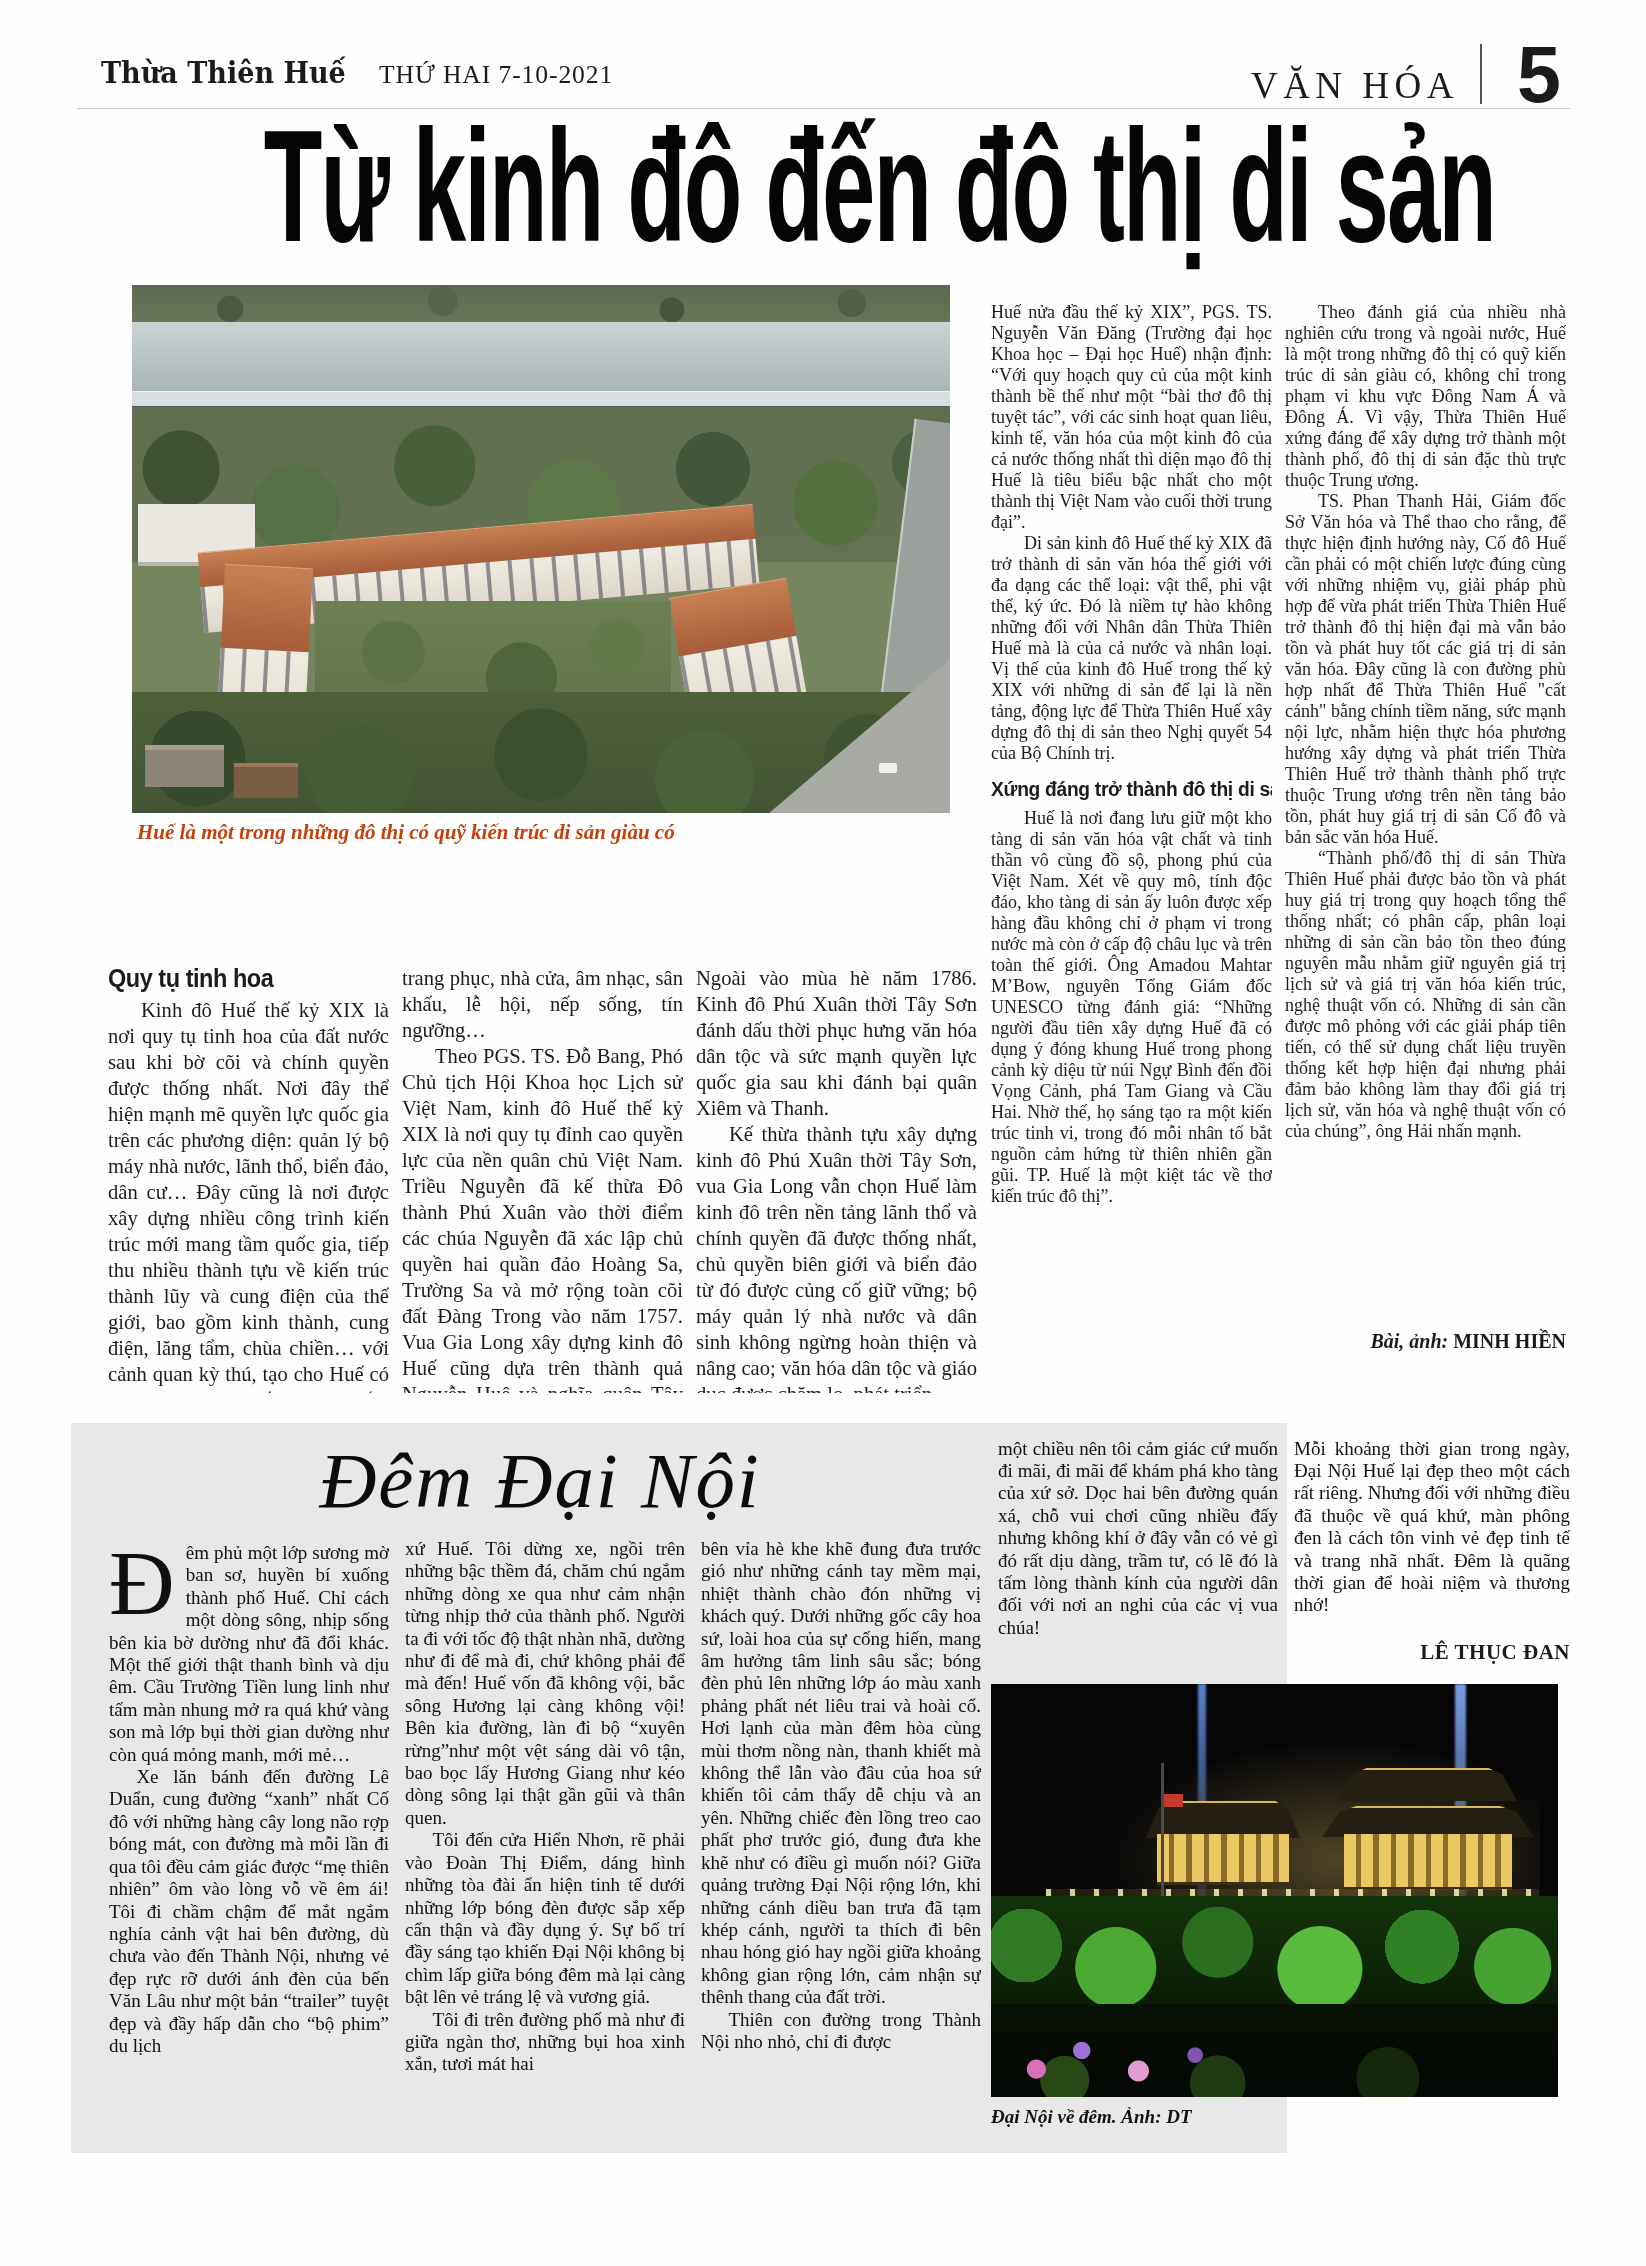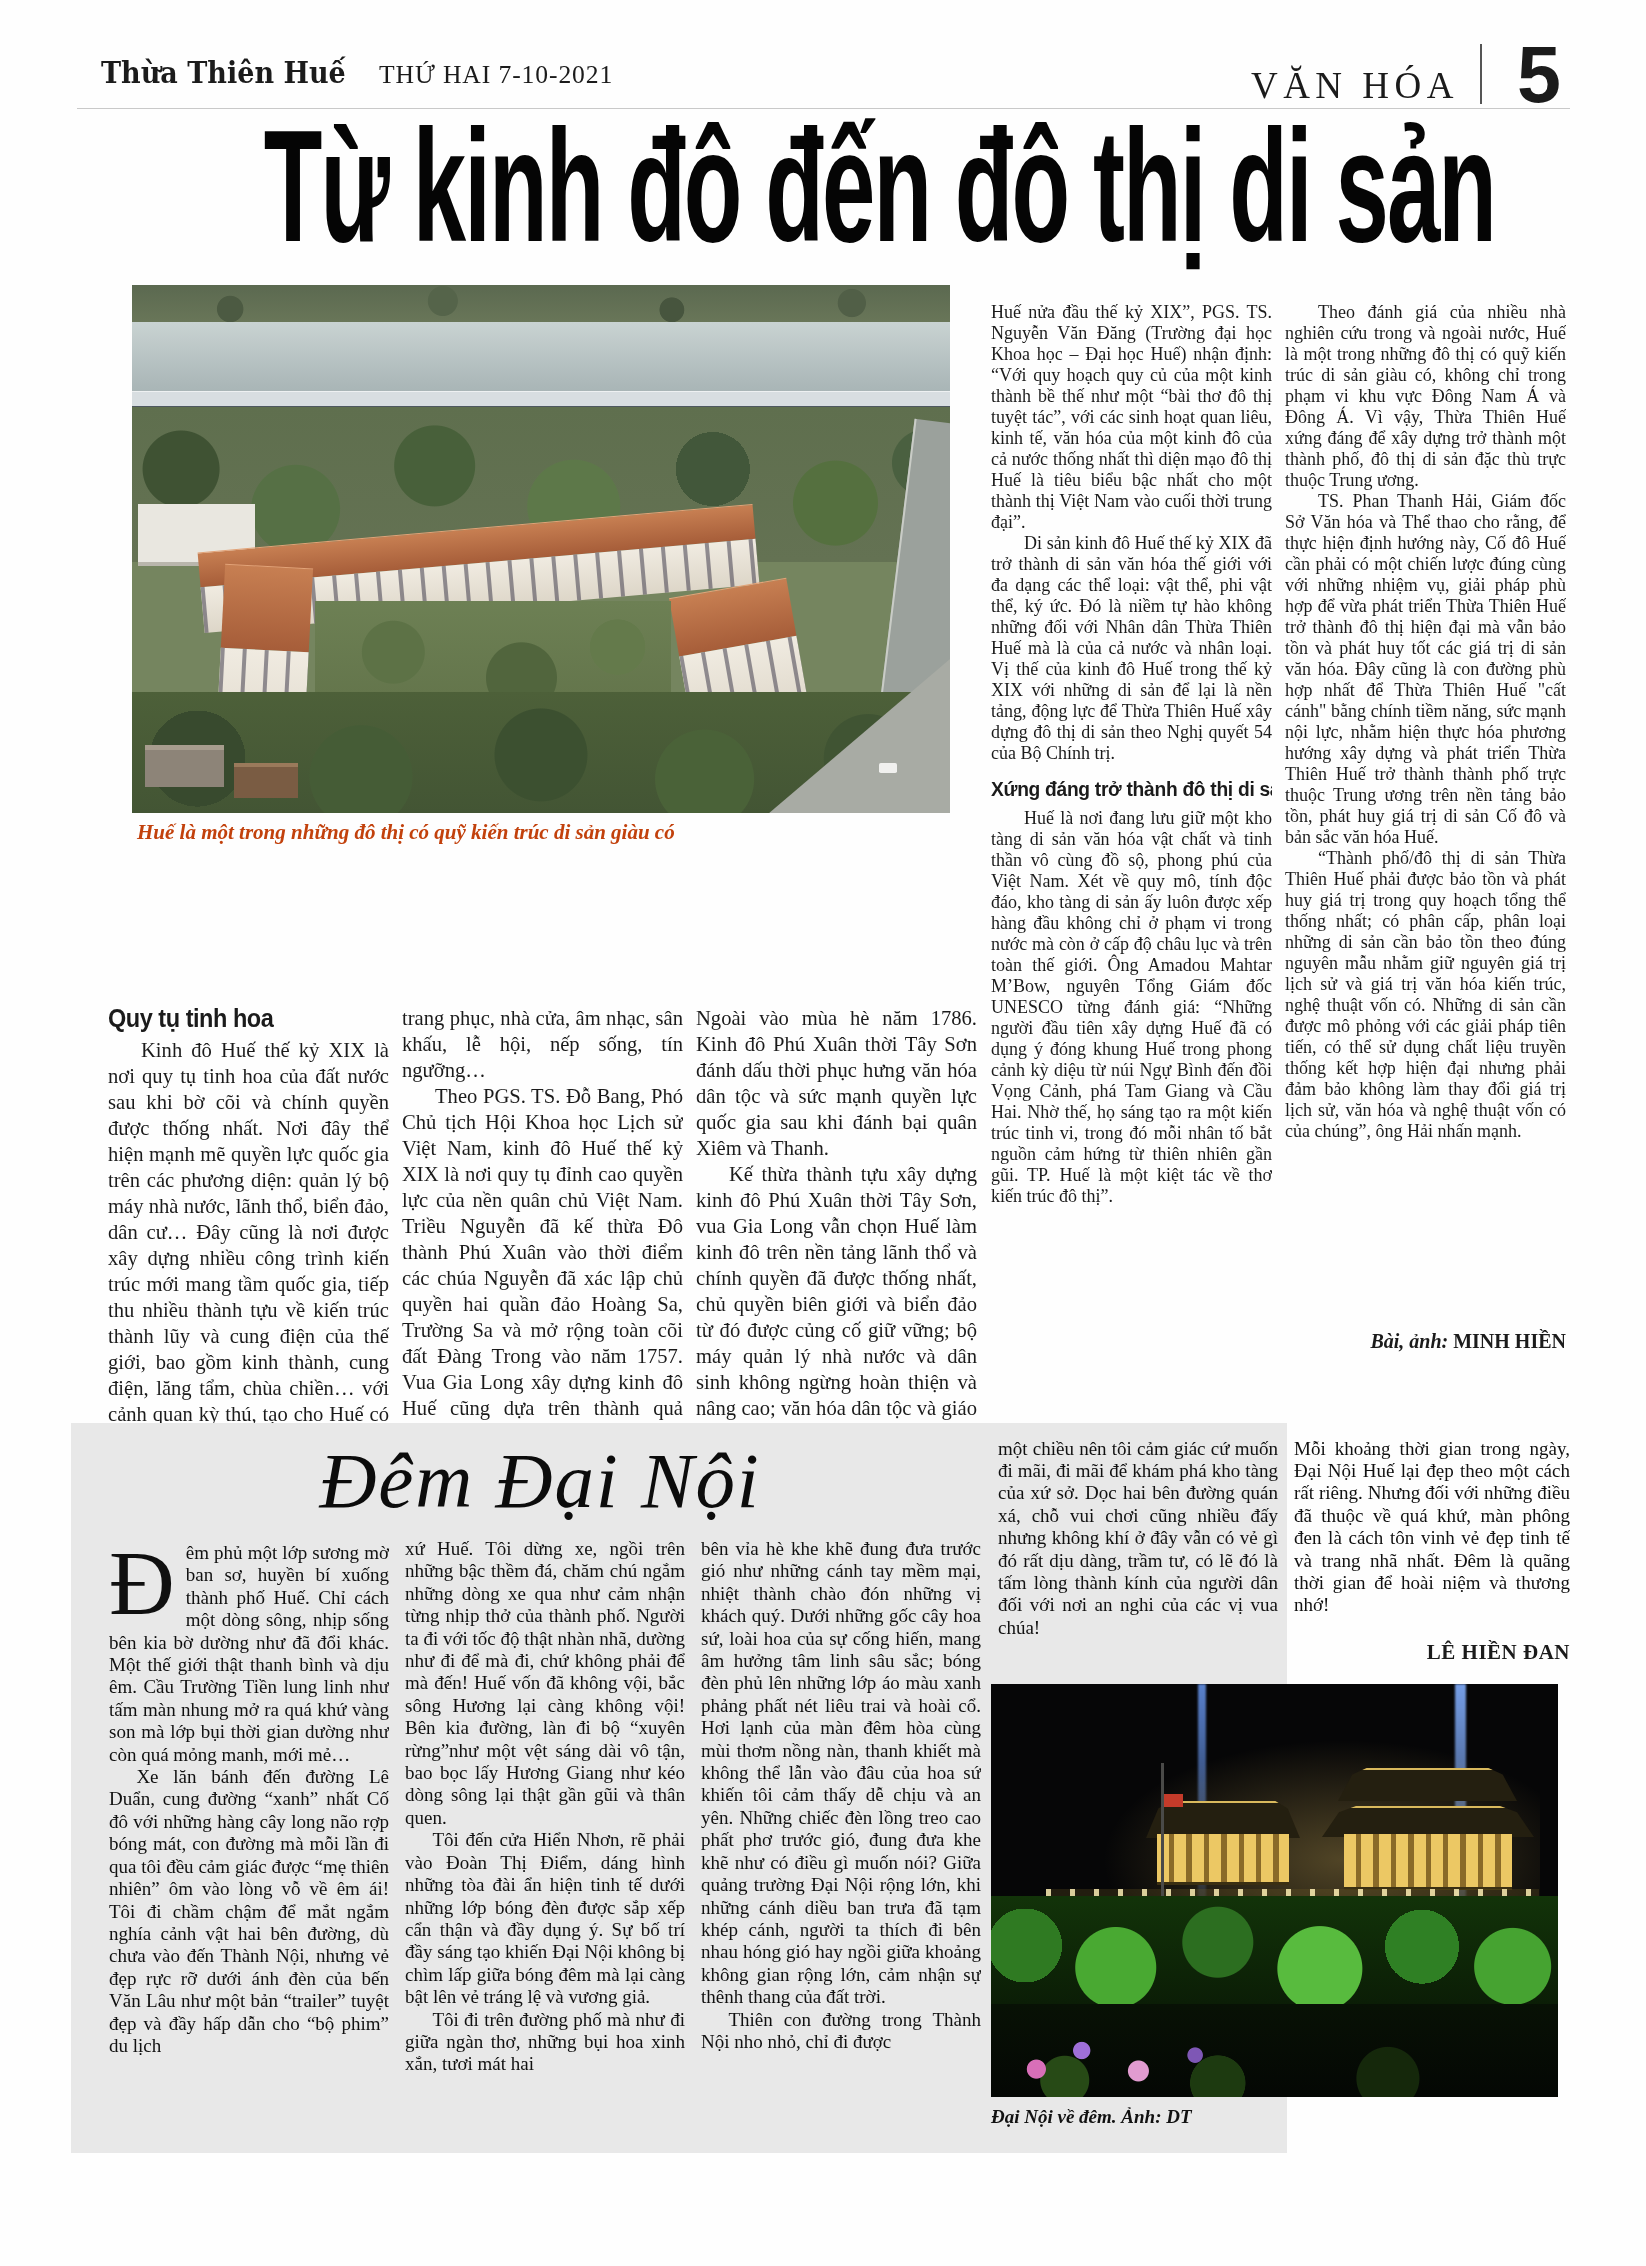--- a/index.html
+++ b/index.html
@@ -83,21 +83,21 @@
             font-style:italic;color:#c2410c;}
 
   
   .lead{position:absolute;left:134px;top:860px;width:820px;font-size:25px;line-height:32px;
         font-weight:bold;text-align:justify;color:#141414;}
 
   
   .a1col{position:absolute;text-align:justify;overflow:hidden;}
   .a1col p{margin:0;text-indent:33px;}
   .a1col p.cont{text-indent:0;}
-  .colbig{font-size:20.6px;line-height:26px;margin-top:40px;}
+  .colbig{font-size:20.6px;line-height:26px;}
   #a1c1{left:108px;top:965px;width:281px;height:428px;}
   #a1c2{left:402px;top:965px;width:281px;height:428px;}
   #a1c3{left:696px;top:965px;width:281px;height:428px;}
   .colsmall{font-size:18px;line-height:21px;}
   #a1c4{left:991px;top:302px;width:281px;height:1029px;}
   #a1c5{left:1285px;top:302px;width:281px;height:1016px;}
   .col-heading{font-family:"Liberation Sans",sans-serif;font-weight:bold;font-size:25px;
                margin:0 0 6.4px 0;text-indent:0;transform:scaleX(.94);transform-origin:left;
                letter-spacing:-0.5px;white-space:nowrap;}
   .subhead2{font-family:"Liberation Sans",sans-serif;font-weight:bold;font-size:20px;
@@ -267,21 +267,21 @@
     <div class="a2col" id="a2c3">
       <p class="cont">bên vỉa hè khe khẽ đung đưa trước gió như những cánh tay mềm mại, nhiệt thành chào đón những vị khách quý. Dưới những gốc cây hoa sứ, loài hoa của sự cống hiến, mang âm hưởng tâm linh sâu sắc; bóng đèn phủ lên những lớp áo màu xanh phảng phất nét liêu trai và hoài cổ. Hơi lạnh của màn đêm hòa cùng mùi thơm nồng nàn, thanh khiết mà không thể lẫn vào đâu của hoa sứ khiến tôi cảm thấy dễ chịu và an yên. Những chiếc đèn lồng treo cao phất phơ trước gió, đung đưa khe khẽ như có điều gì muốn nói? Giữa quảng trường Đại Nội rộng lớn, khi những cánh diều ban trưa đã tạm khép cánh, người ta thích đi bên nhau hóng gió hay ngồi giữa khoảng không gian rộng lớn, cảm nhận sự thênh thang của đất trời.</p>
       <p>Thiên con đường trong Thành Nội nho nhỏ, chỉ đi được</p>
     </div>
     <div class="a2col" id="a2c4">
       <p class="cont">một chiều nên tôi cảm giác cứ muốn đi mãi, đi mãi để khám phá kho tàng của xứ sở. Dọc hai bên đường quán xá, chỗ vui chơi cũng nhiều đấy nhưng không khí ở đây vẫn có vẻ gì đó rất dịu dàng, trầm tư, có lẽ đó là tấm lòng thành kính của người dân đối với nơi an nghi của các vị vua chúa!</p>
     </div>
     <div class="a2col" id="a2c5">
       <p class="cont">Mỗi khoảng thời gian trong ngày, Đại Nội Huế lại đẹp theo một cách rất riêng. Nhưng đối với những điều đã thuộc về quá khứ, màn phông đen là cách tôn vinh vẻ đẹp tinh tế và trang nhã nhất. Đêm là quãng thời gian để hoài niệm và thương nhớ!</p>
     </div>
-    <div class="author2">LÊ HIỀN ĐAN</div>
+    <div class="author2">LÊ THỤC ĐAN</div>
 
     <div class="photo2">
       <div class="beam beam1"></div>
       <div class="beam beam2"></div>
       <div class="p2-glow"></div>
       <div class="pav-roof roofL"></div>
       <div class="pav-body bodyL"></div>
       <div class="pav-roof roofR1"></div>
       <div class="pav-roof roofR2"></div>
       <div class="pav-body bodyR"></div>

